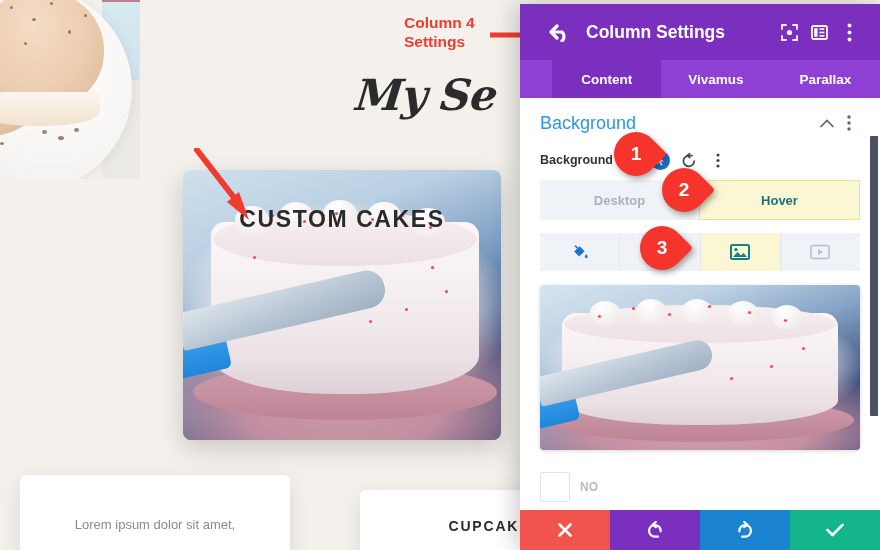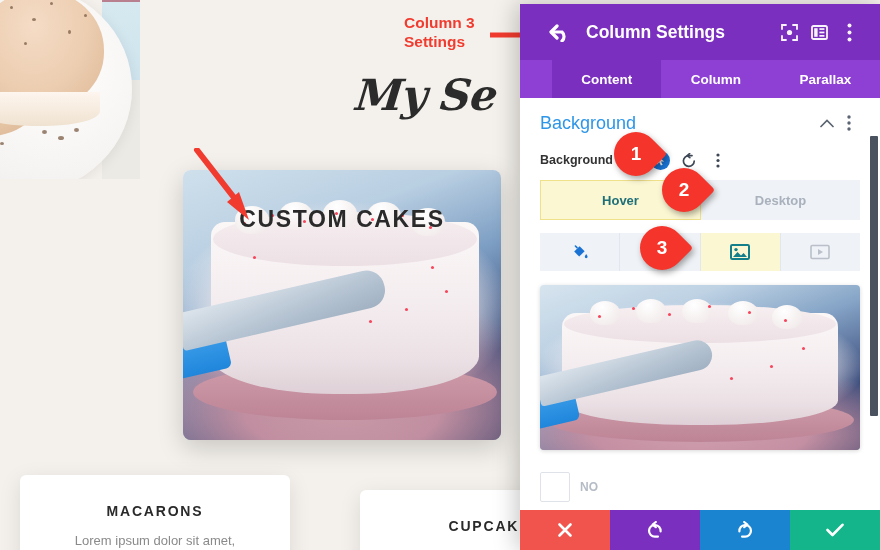--- a/index.html
+++ b/index.html
@@ -531,31 +531,30 @@
       <div class="sprinkle" style="left:146px;top:128px;"></div>
       <div class="knife-handle"></div>
       <div class="knife"></div>
     </div>
     <div class="overlay-text">
       <div class="ct-title">CUSTOM CAKES</div>
     </div>
   </div>
 
   <div class="mini-card" id="card-macarons">
-    <div class="mc-title">MACARONS</div>
     <div class="mc-body">Lorem ipsum dolor sit amet,</div>
   </div>
 
   <div class="mini-card" id="card-cupcakes">
     <div class="mc-title">CUPCAKES</div>
     <div class="mc-body"></div>
   </div>
 </div>
 
-<div class="anno-label">Column 3
+<div class="anno-label">Column 4
 Settings</div>
 
 <svg class="anno-arrow-h" viewBox="0 0 58 14">
   <path d="M0 7 L44 7" stroke="#f13b2f" stroke-width="5"></path>
   <path d="M58 7 L40 0.5 L40 13.5 Z" fill="#f13b2f"></path>
 </svg>
 
 <svg class="anno-arrow-diag" viewBox="0 0 66 78">
   <path d="M4 2 L46 56" stroke="#f13b2f" stroke-width="6" stroke-linecap="round"></path>
   <path d="M56 72 L34 54 L46 44 Z" fill="#f13b2f"></path>
@@ -590,21 +589,21 @@
       <svg width="5" height="19" viewBox="0 0 5 19">
         <circle cx="2.5" cy="2.5" r="2" fill="#fff"></circle>
         <circle cx="2.5" cy="9.5" r="2" fill="#fff"></circle>
         <circle cx="2.5" cy="16.5" r="2" fill="#fff"></circle>
       </svg>
     </div>
   </div>
 
   <div class="panel-tabs">
     <div class="tab active">Content</div>
-    <div class="tab">Column</div>
+    <div class="tab">Vivamus</div>
     <div class="tab">Parallax</div>
   </div>
 
   <div class="panel-body">
 
     <div class="section-head">
       <div class="s-title">Background</div>
       <div class="s-ico">
         <svg width="14" height="9" viewBox="0 0 14 9">
           <path d="M1 7.5 L7 1.5 L13 7.5" fill="none" stroke="#5a6472" stroke-width="1.7" stroke-linecap="round"></path>
@@ -641,22 +640,22 @@
       <div class="mini-ico">
         <svg width="4" height="15" viewBox="0 0 4 15">
           <circle cx="2" cy="2" r="1.6" fill="#3c4654"></circle>
           <circle cx="2" cy="7.5" r="1.6" fill="#3c4654"></circle>
           <circle cx="2" cy="13" r="1.6" fill="#3c4654"></circle>
         </svg>
       </div>
     </div>
 
     <div class="state-toggle">
+      <div class="st off">Desktop</div>
       <div class="st on">Hover</div>
-      <div class="st off">Desktop</div>
     </div>
 
     <div class="bg-tabs">
       <div class="bt">
         <svg width="18" height="18" viewBox="0 0 18 18">
           <path d="M3.2 8.6 L8.6 3.2 L13.6 8.2 L8.2 13.6 Z" fill="#1a73d4"></path>
           <path d="M6 4.6 L4.4 3" stroke="#1a73d4" stroke-width="1.6" stroke-linecap="round"></path>
           <path d="M15.2 11 C15.2 11 16.6 12.8 16.6 13.8 A1.4 1.4 0 0 1 13.8 13.8 C13.8 12.8 15.2 11 15.2 11 Z" fill="#1a73d4"></path>
         </svg>
       </div>

